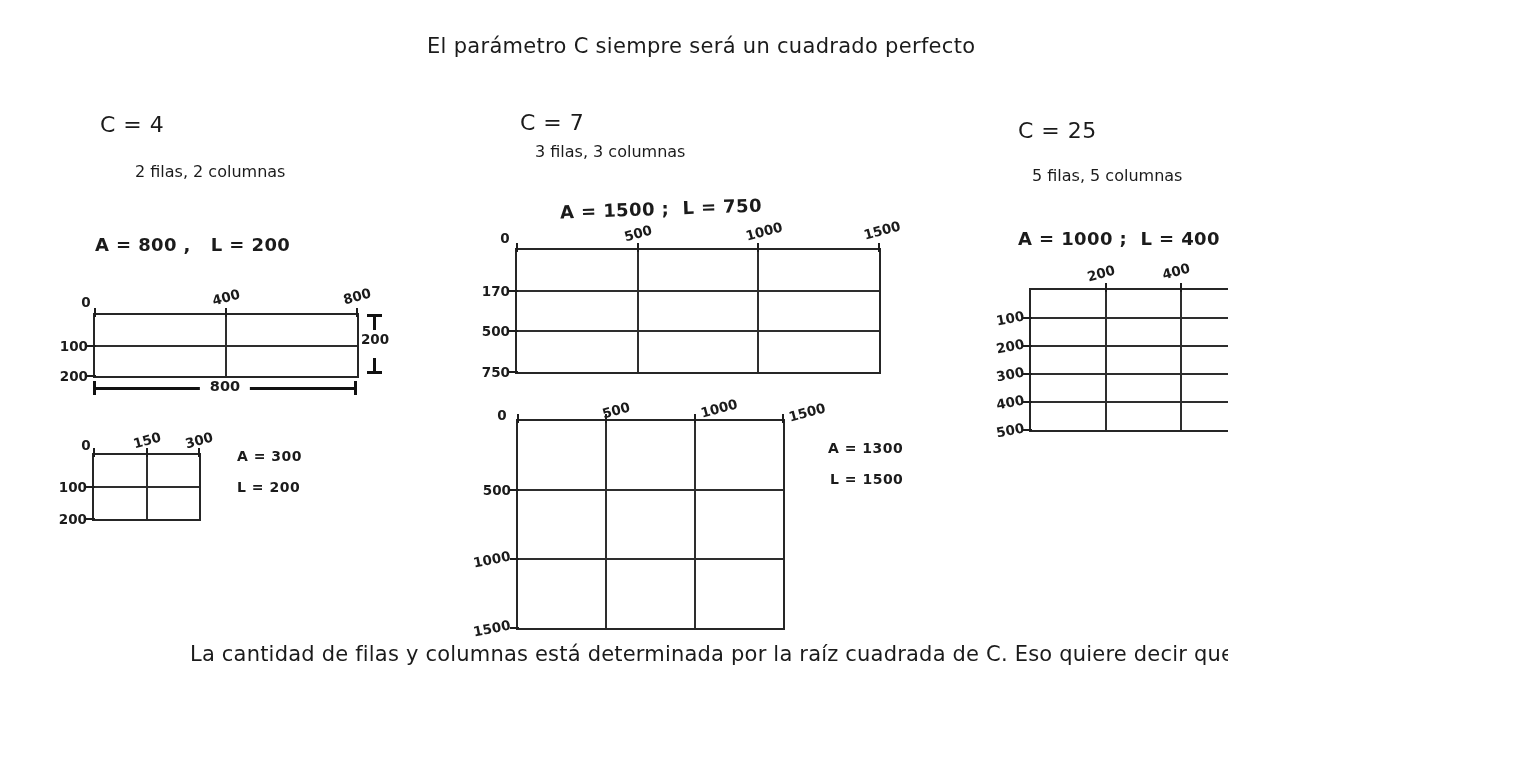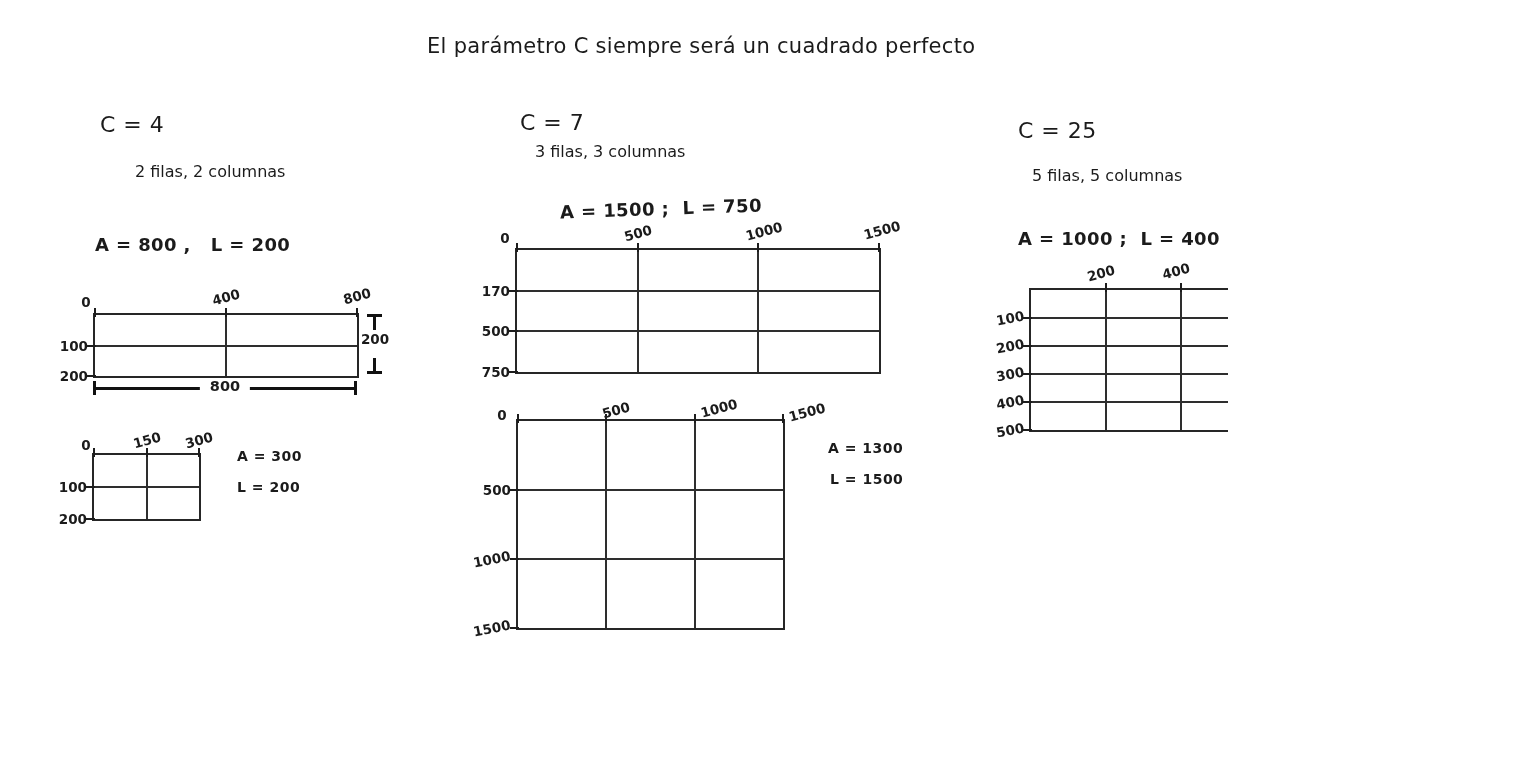--- a/index.html
+++ b/index.html
@@ -173,14 +173,15 @@
       <div class="tkx" style="left: calc(60% - 1px);"></div>
       <div class="tkx" style="left: calc(80% - 1px);"></div>
       <div class="tkx" style="left: calc(100% - 1px);"></div>
       <div class="tky" style="top: calc(20% - 1px);"></div>
       <div class="tky" style="top: calc(40% - 1px);"></div>
       <div class="tky" style="top: calc(60% - 1px);"></div>
       <div class="tky" style="top: calc(80% - 1px);"></div>
       <div class="tky" style="top: calc(100% - 1px);"></div>
     </div>
 
+  <div class="t footer" style="left:190px;top:642px">La cantidad de filas y columnas está determinada por la raíz cuadrada de C. Eso quiere decir que</div>
 
 </div>
 
 </body></html>

